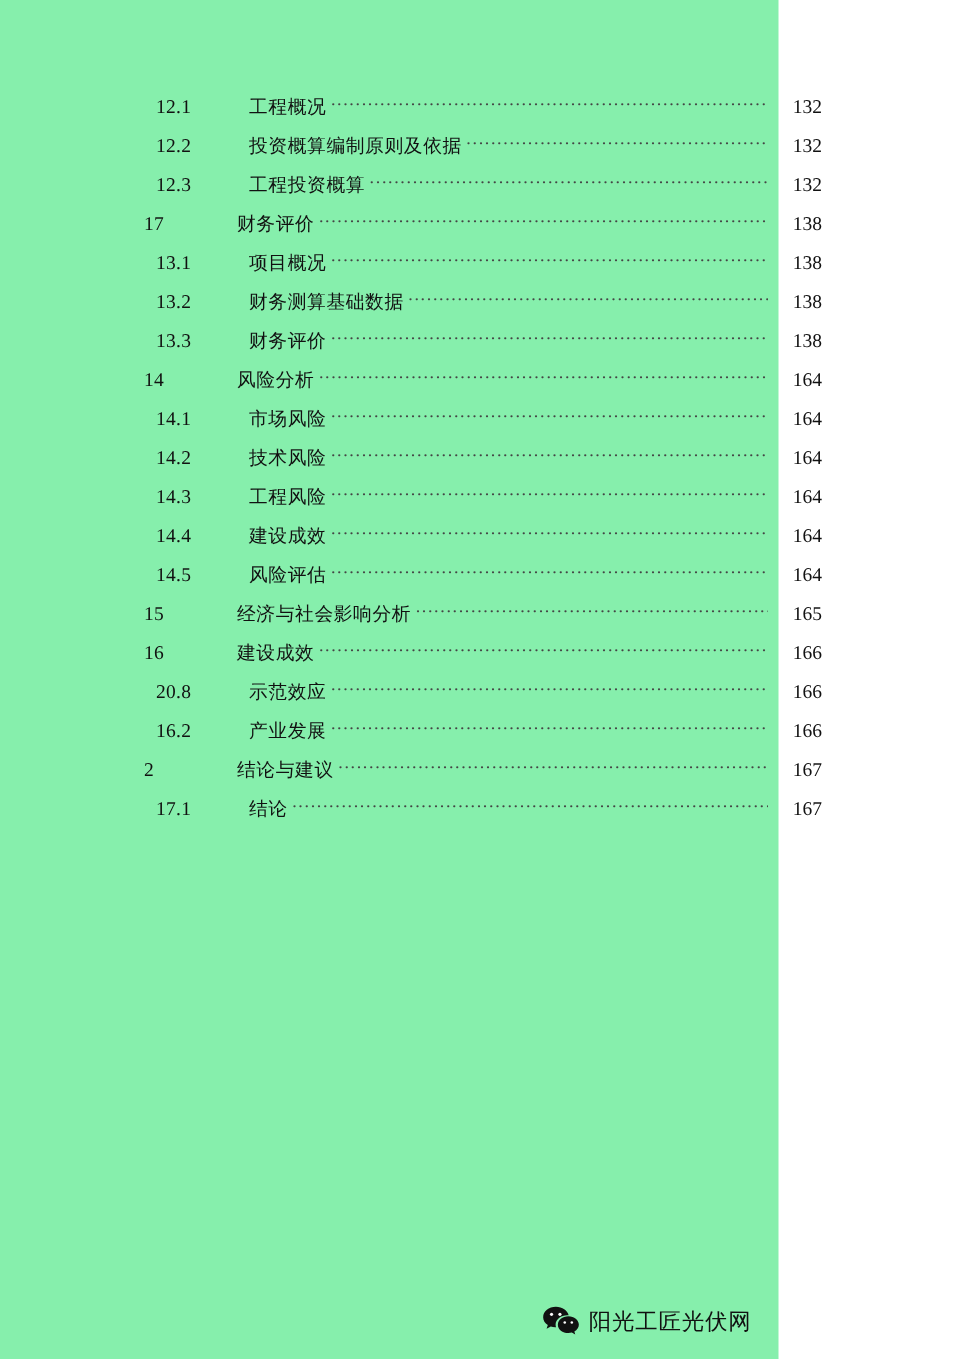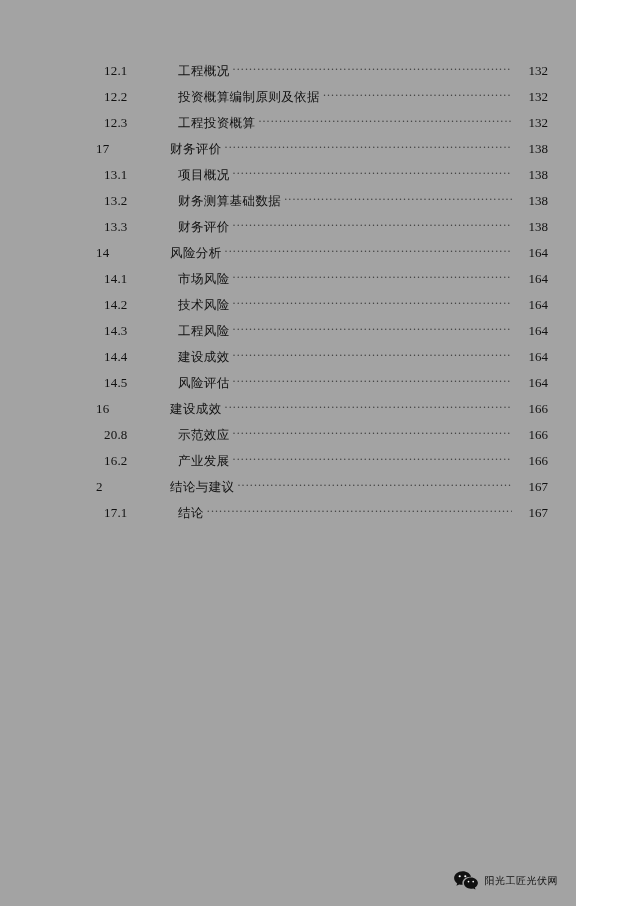--- a/index.html
+++ b/index.html
@@ -11,23 +11,23 @@
     height: 906px;
     background: #ffffff;
     font-family: "Liberation Serif", serif;
     color: #1a1a1a;
     position: relative;
     overflow: hidden;
   }
   .page {
     position: absolute;
     top: 0; left: 0;
-    width: 576px;
+    width: 519px;
     height: 906px;
-    background: #a3a3a3;
+    background: #86efac;
   }
   .toc {
     position: absolute;
     top: 62px;
     left: 96px;
     width: 452px;
   }
   .toc-row {
     display: flex;
     align-items: baseline;
@@ -46,21 +46,20 @@
   }
   .toc-row.lvl2 .toc-num {
     padding-left: 8px;
   }
   .toc-title {
     flex: 0 0 auto;
     font-family: "DejaVu Sans", sans-serif;
     font-size: 12.5px;
     letter-spacing: 0.4px;
     padding-right: 3px;
-    margin-left: 12px;
   }
   .toc-dots {
     flex: 1 1 auto;
     overflow: hidden;
     height: 13px;
     position: relative;
   }
   .toc-dots::after {
     content: "......................................................................................................................................................";
     font-family: "Liberation Serif", serif;
@@ -88,21 +87,21 @@
     gap: 6px;
   }
   .wechat-icon {
     width: 26px;
     height: 22px;
     position: relative;
     flex: 0 0 26px;
   }
   .footer-text {
     font-family: "DejaVu Sans", sans-serif;
-    font-size: 10px;
+    font-size: 15px;
     color: #111;
     letter-spacing: 0.5px;
   }
 </style>
 </head>
 <body>
 
 <div class="page">
 
   <div class="toc" id="toc-list">
@@ -176,20 +175,26 @@
         <span class="toc-num">14.4</span>
         <span class="toc-title">建设成效</span>
         <span class="toc-dots"></span>
         <span class="toc-page">164</span>
       </div>
       <div class="toc-row lvl2">
         <span class="toc-num">14.5</span>
         <span class="toc-title">风险评估</span>
         <span class="toc-dots"></span>
         <span class="toc-page">164</span>
+      </div>
+      <div class="toc-row lvl1">
+        <span class="toc-num">15</span>
+        <span class="toc-title">经济与社会影响分析</span>
+        <span class="toc-dots"></span>
+        <span class="toc-page">165</span>
       </div>
       <div class="toc-row lvl1">
         <span class="toc-num">16</span>
         <span class="toc-title">建设成效</span>
         <span class="toc-dots"></span>
         <span class="toc-page">166</span>
       </div>
       <div class="toc-row lvl2">
         <span class="toc-num">20.8</span>
         <span class="toc-title">示范效应</span>

